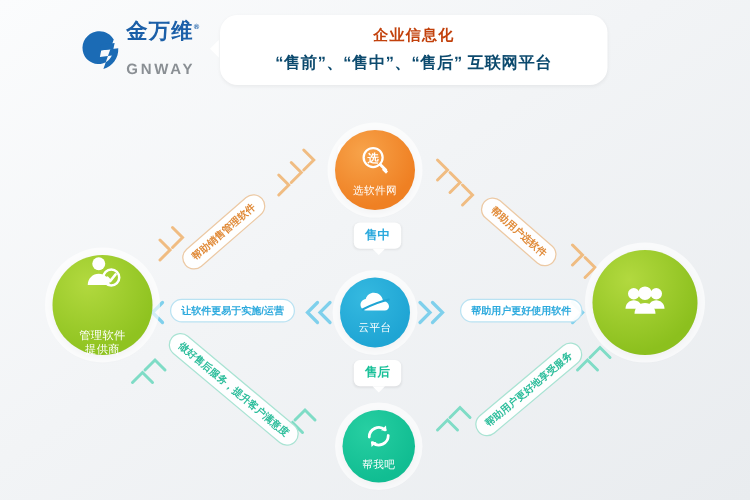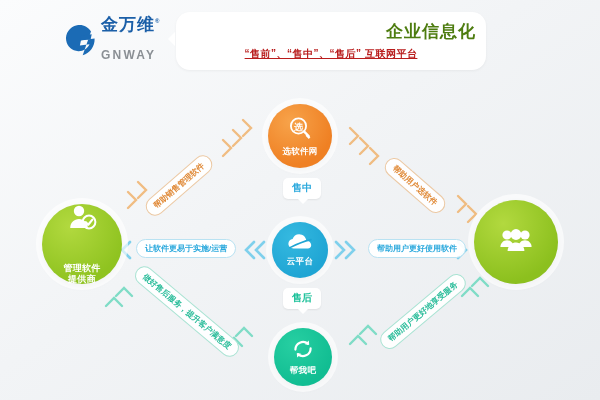--- a/index.html
+++ b/index.html
@@ -44,37 +44,37 @@
     border-radius: 14px;
     text-align: center;
     box-shadow: 0 1px 3px rgba(0,0,0,0.05);
   }
   .banner:after {
     content: ""; position: absolute; left: -8px; top: 20px;
     border: 7px solid transparent; border-right-color: #ffffff;
     border-left: 0;
   }
   .banner-l1 {
-    font-size: 17px; color: #4d7c0f; font-weight: bold; letter-spacing: 1px; text-align: right;
+    font-size: 12px; color: #c2410c; font-weight: bold; letter-spacing: 1px;
   }
   .banner-l2 {
-    font-size: 10px; color: #b91c1c; font-weight: bold;
-    margin-top: 4px; letter-spacing: 0.5px; text-decoration: underline;
+    font-size: 13px; color: #0c4a6e; font-weight: bold;
+    margin-top: 4px; letter-spacing: 0.5px;
   }
   
   .node {
     position: absolute;
     border-radius: 50%;
     display: flex; flex-direction: column;
     align-items: center; justify-content: center;
     color: #ffffff; text-align: center;
     box-shadow: 0 0 0 6px rgba(255,255,255,0.65), 0 2px 6px rgba(0,0,0,0.10);
   }
   .node .nlabel {
-    font-size: 9px; font-weight: bold; line-height: 1.15;
+    font-size: 9px; font-weight: normal; line-height: 1.15;
     letter-spacing: 0.3px; margin-top: 2px;
   }
   .node .nicon { display:block; }
   #node-top    { left: 268px; top: 104px; width: 64px; height: 64px;
                  background: radial-gradient(circle at 35% 28%, #f7a34a, #ef8023 70%); }
   #node-left   { left: 42px;  top: 204px; width: 80px; height: 80px;
                  background: radial-gradient(circle at 35% 28%, #b2d93f, #8fc320 72%); justify-content: space-between; }
   #node-right  { left: 474px; top: 200px; width: 84px; height: 84px;
                  background: radial-gradient(circle at 35% 28%, #b2d93f, #8cc01e 72%); }
   #node-center { left: 272px; top: 222px; width: 56px; height: 56px;

